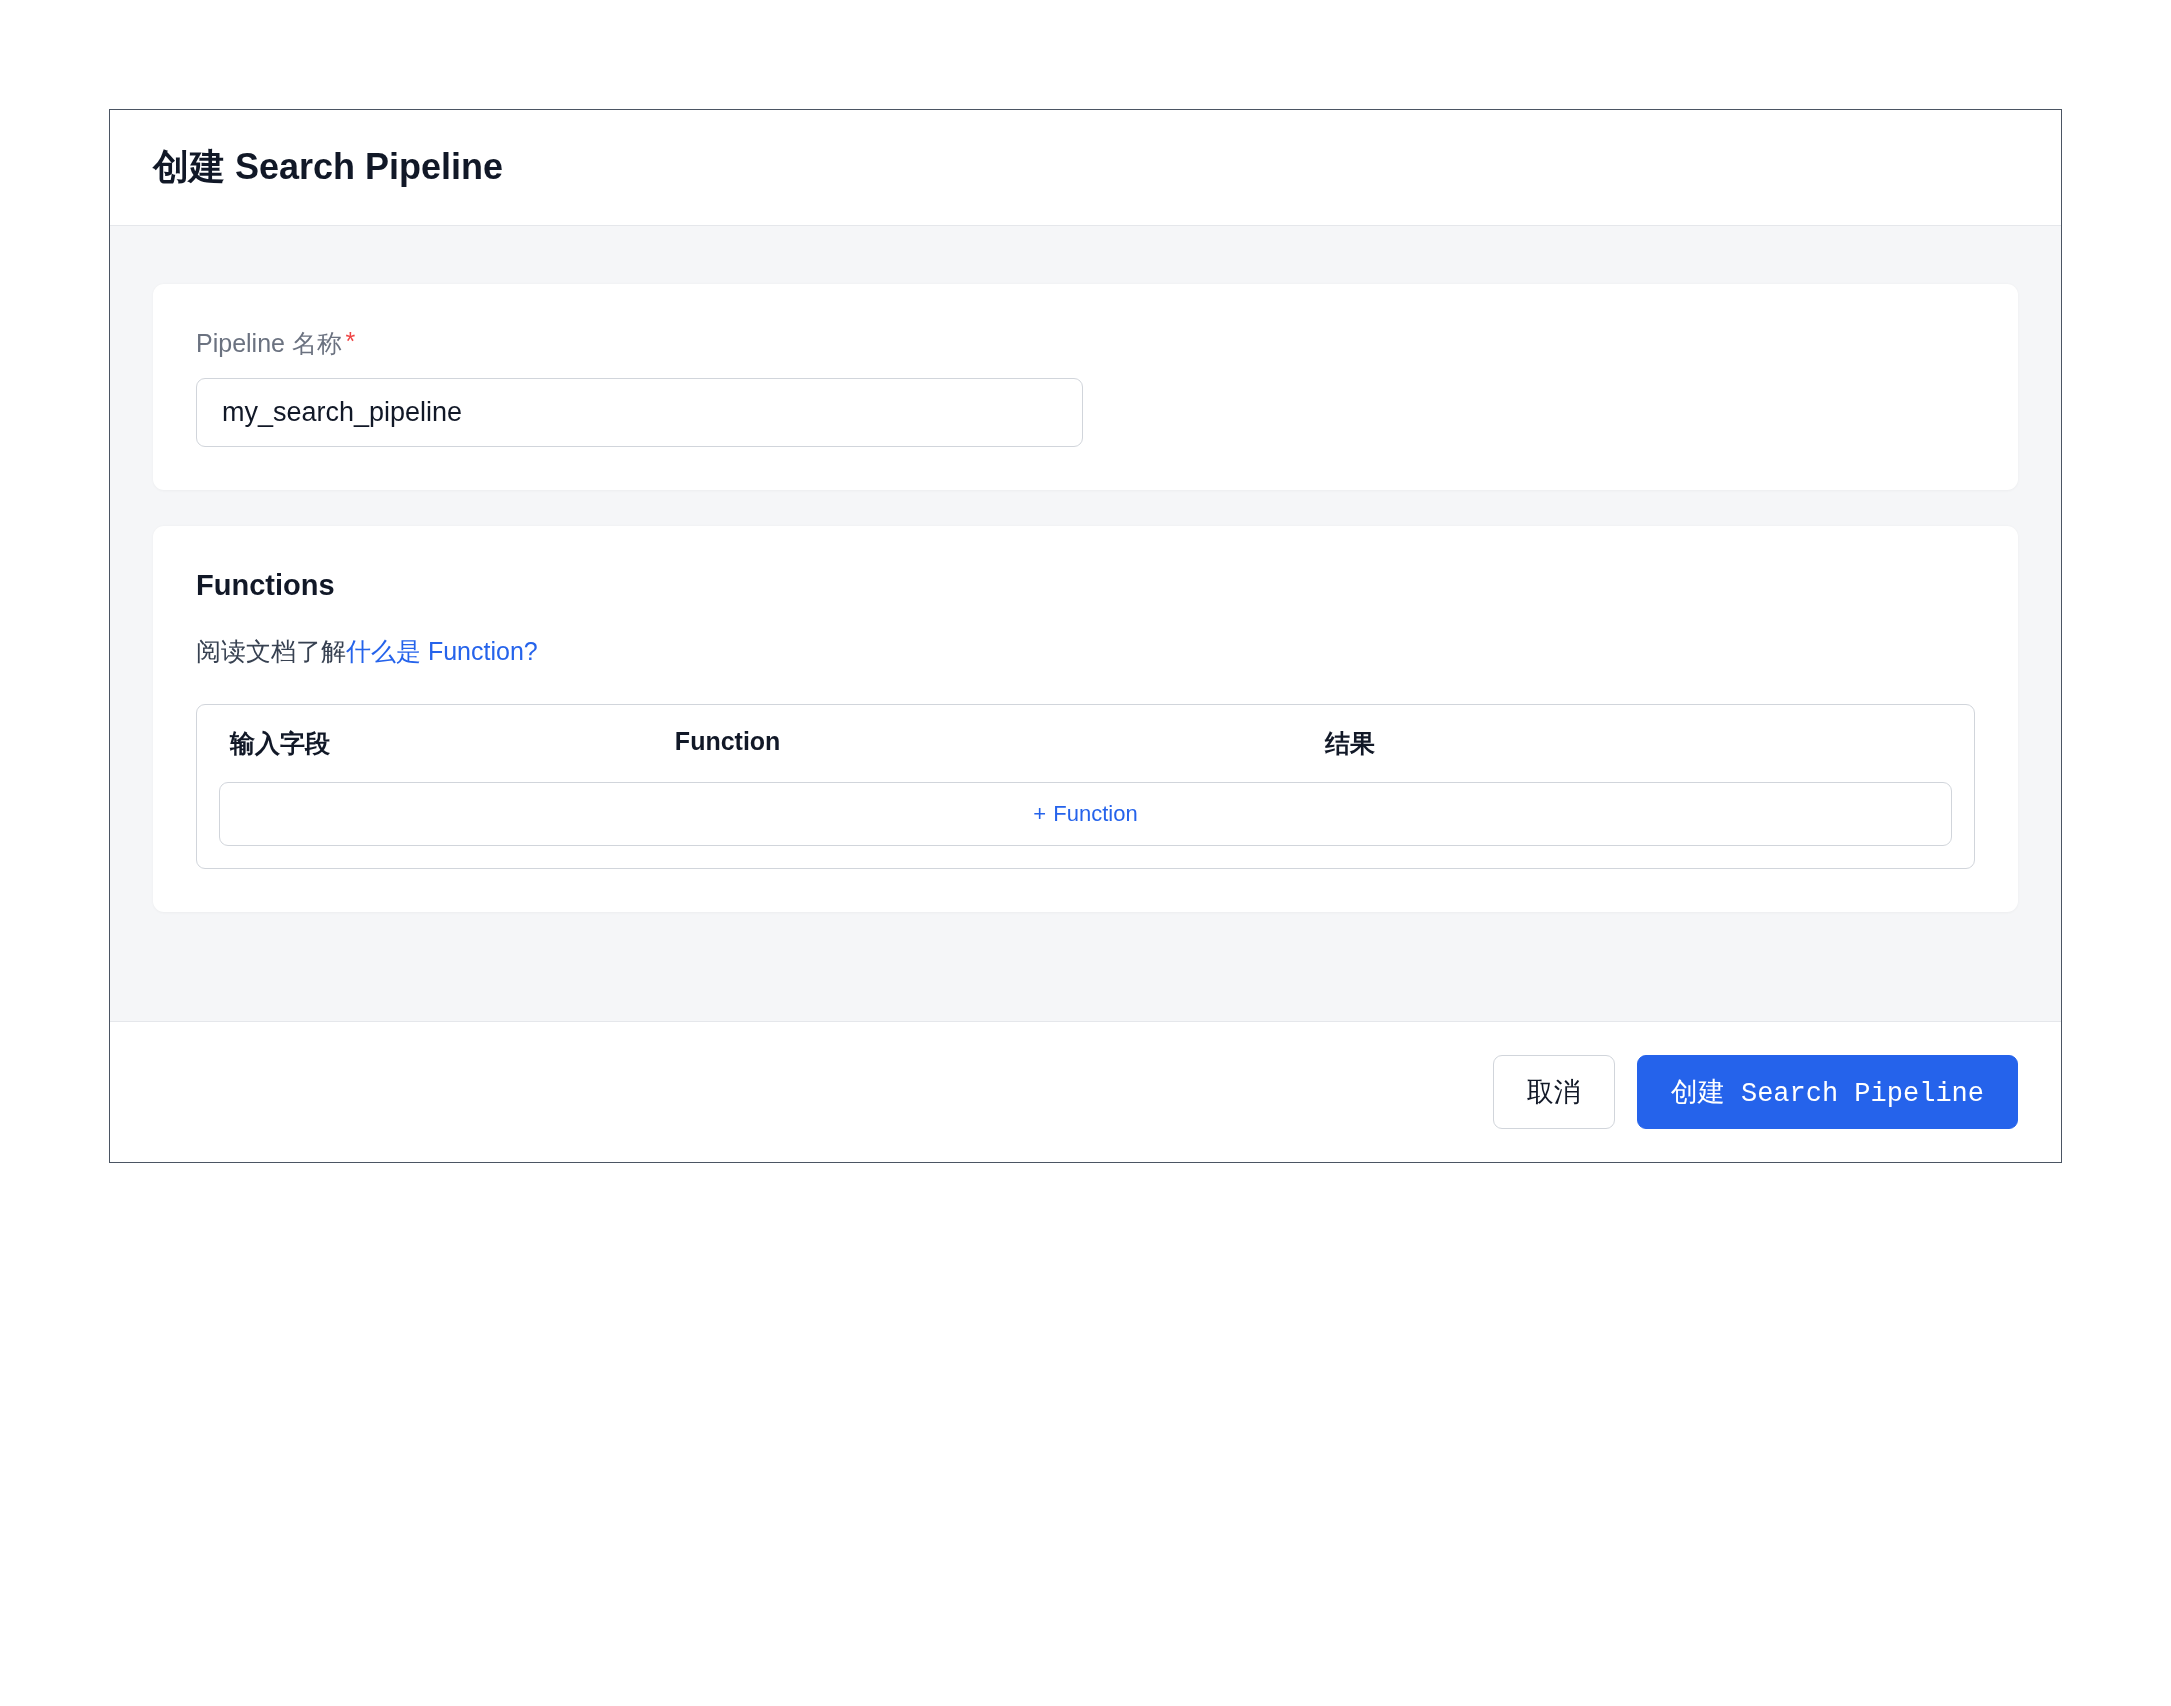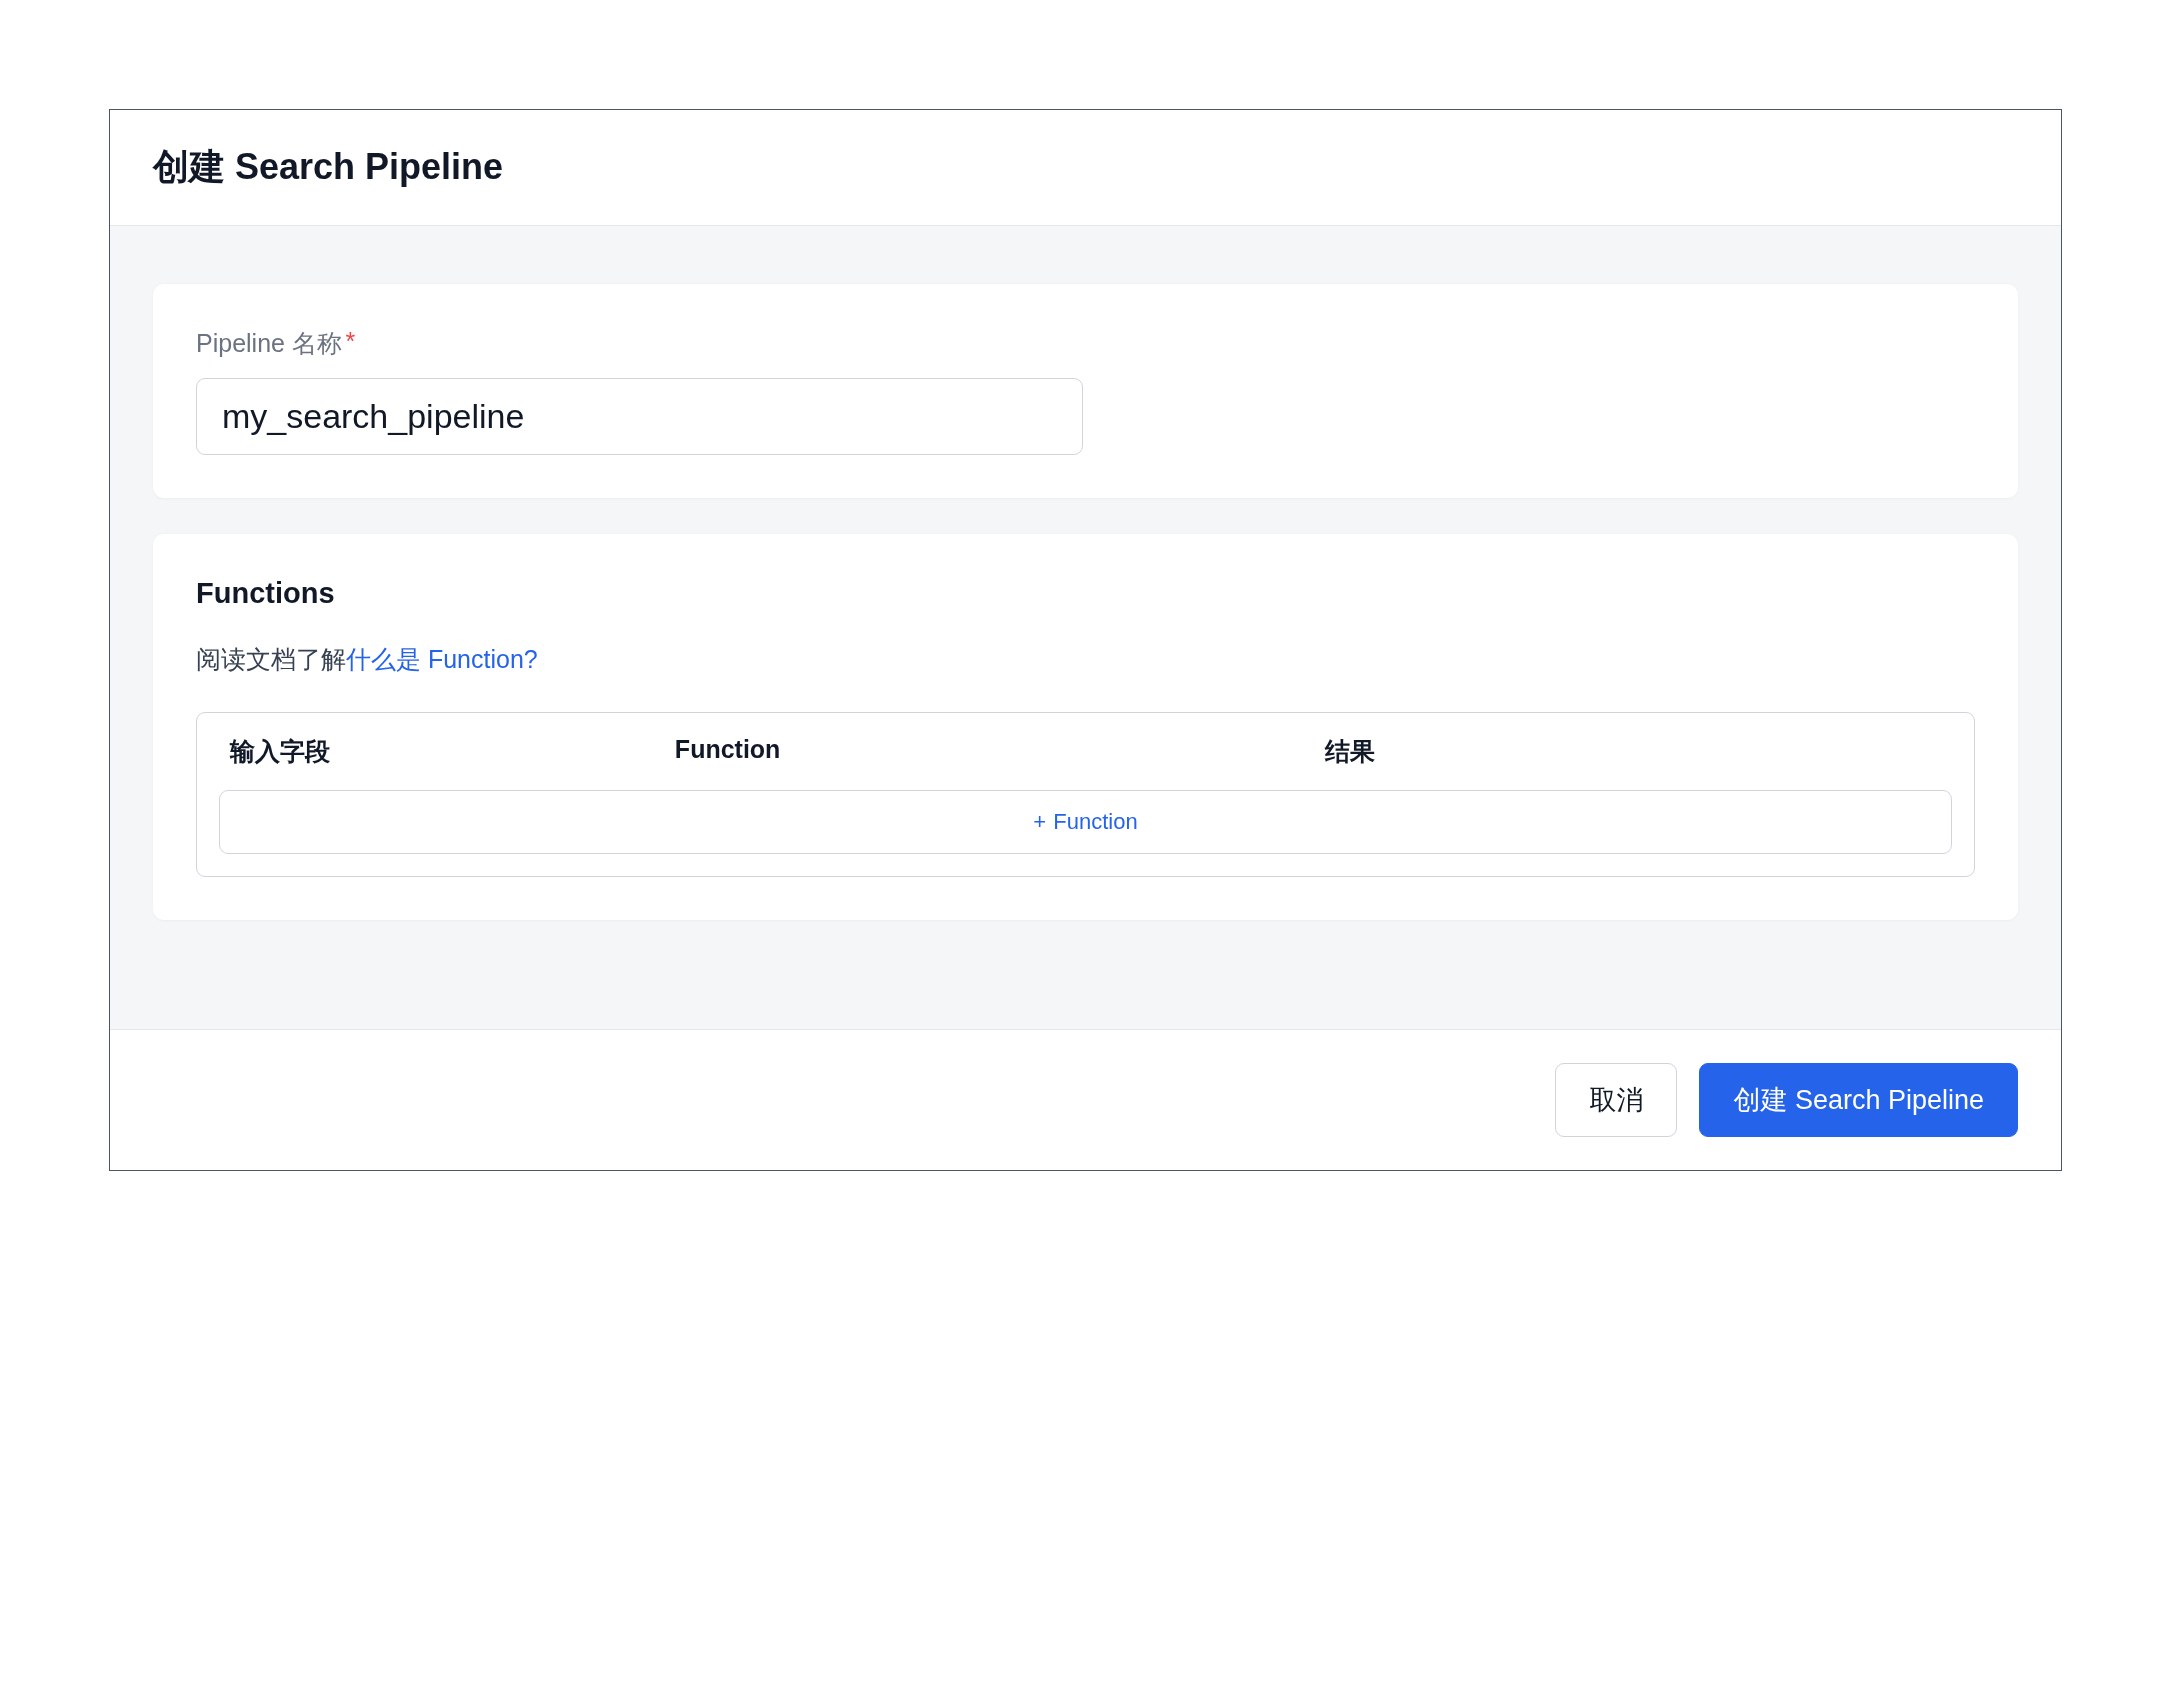--- a/index.html
+++ b/index.html
@@ -56,21 +56,21 @@
       display: flex;
     }
     .required-mark {
       color: #ef4444;
       margin-left: 3.6px;
     }
     .text-input {
       width: 100%;
       max-width: 887px;
       padding: 18px 25px;
-      font-size: 34px;
+      font-size: 27px;
       border: 0.9px solid #d1d5db;
       border-radius: 9px;
       color: #111827;
       font-family: inherit;
       outline: none;
     }
     .desc-input {
       width: 100%;
       padding: 18px 25px;
       font-size: 27px;
@@ -137,20 +137,21 @@
     .plus-sign {
       margin-right: 7.2px;
     }
     .dialog-footer {
       border-top: 0.9px solid #e5e7eb;
       padding: 33px 43px;
       display: flex;
       justify-content: flex-end;
       gap: 22px;
       background: #ffffff;
+      font-family: Liberation Mono, monospace;
     }
     .btn {
       padding: 18px 33px;
       font-size: 27px;
       border-radius: 9px;
       cursor: pointer;
       font-family: inherit;
       font-weight: 500;
     }
     .btn-cancel {

